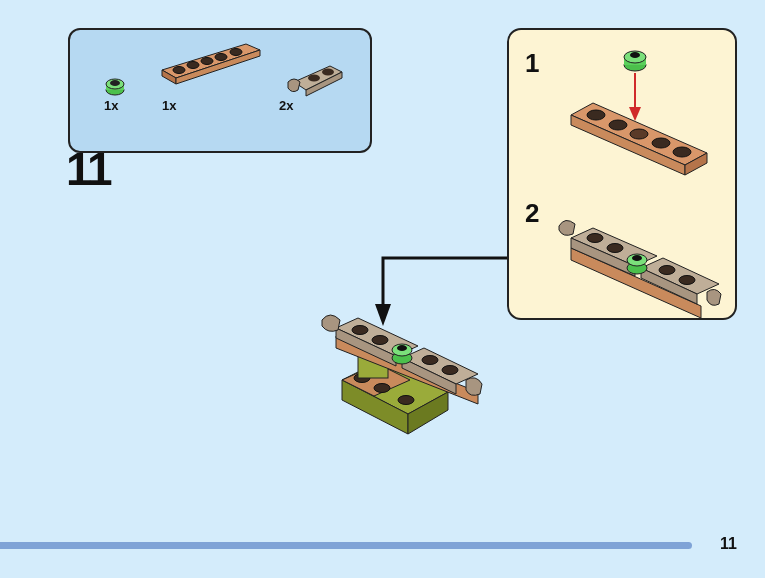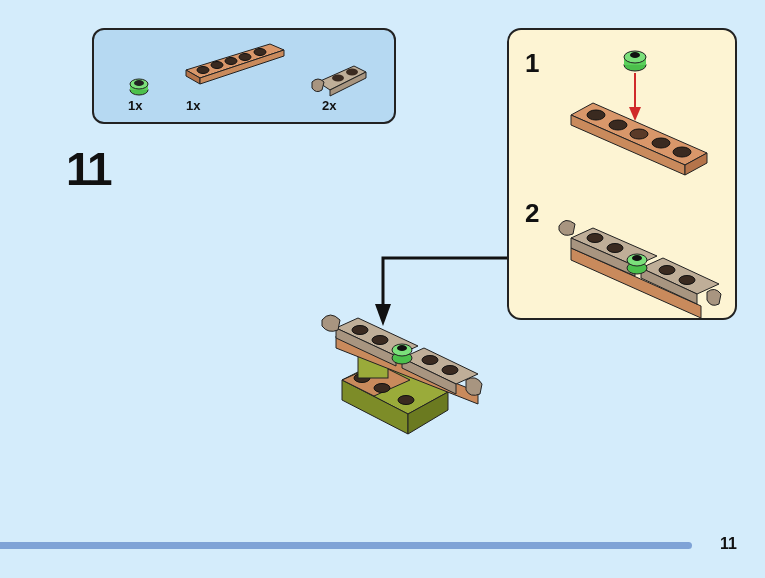--- a/index.html
+++ b/index.html
@@ -1,17 +1,17 @@
 <!DOCTYPE html>
 <html><head>
 <meta charset="utf-8">
 <style>
   html, body { margin:0; padding:0; }
   body { width:765px; height:578px; background:#d4ecfb; position:relative; overflow:hidden; font-family:"Liberation Sans", sans-serif; }
-  .parts-box { position:absolute; left:68px; top:28px; width:304px; height:96px; background:#b6d9f2; border:2px solid #222; border-radius:12px; box-sizing:border-box;margin-left:24px; }
+  .parts-box { position:absolute; left:68px; top:28px; width:304px; height:125px; background:#b6d9f2; border:2px solid #222; border-radius:12px; box-sizing:border-box; }
   .qty { position:absolute; font-size:13px; font-weight:bold; color:#111; }
   .step-number { position:absolute; left:66px; top:142px; font-size:46px; font-weight:bold; color:#111; letter-spacing:-2px; }
   .callout { position:absolute; left:507px; top:28px; width:230px; height:292px; background:#fdf4d3; border:2px solid #222; border-radius:14px; box-sizing:border-box; }
   .sub-step { position:absolute; font-size:26px; font-weight:bold; color:#111; }
   .bottom-bar { position:absolute; left:0; top:542px; width:692px; height:7px; background:#7fa3d6; border-radius:0 4px 4px 0; }
   .page-number { position:absolute; left:720px; top:535px; font-size:16px; font-weight:bold; color:#111; }
   svg { position:absolute; overflow:visible; }
 </style>
 </head>
 <body>
@@ -41,21 +41,21 @@
 
   <svg width="60" height="40" style="left:214px;top:30px;">
     <polygon points="10,22 46,6 58,12 22,30" fill="#bfae98" stroke="#222" stroke-width="1"></polygon>
     <polygon points="22,30 58,12 58,18 22,36" fill="#a89580" stroke="#222" stroke-width="1"></polygon>
     <path d="M4,22 q6,-6 12,0 l-2,8 q-6,4 -10,-2 z" fill="#a89580" stroke="#222" stroke-width="1"></path>
     <g fill="#3a2a20">
         <ellipse cx="30" cy="18" rx="6" ry="3.5"></ellipse>
         <ellipse cx="44" cy="12" rx="6" ry="3.5"></ellipse>
       </g>
   </svg>
-  <span class="qty" style="left:228px;top:68px;">2x</span>
+  <span class="qty" style="left:209px;top:68px;">2x</span>
 </div>
 
 <div class="step-number">11</div>
 
 <svg width="130" height="80" style="left:375px;top:254px;">
   <polyline points="132,4 8,4 8,54" fill="none" stroke="#111" stroke-width="3"></polyline>
   <polygon points="0,50 16,50 8,72" fill="#111"></polygon>
 </svg>
 
 <div class="callout">

